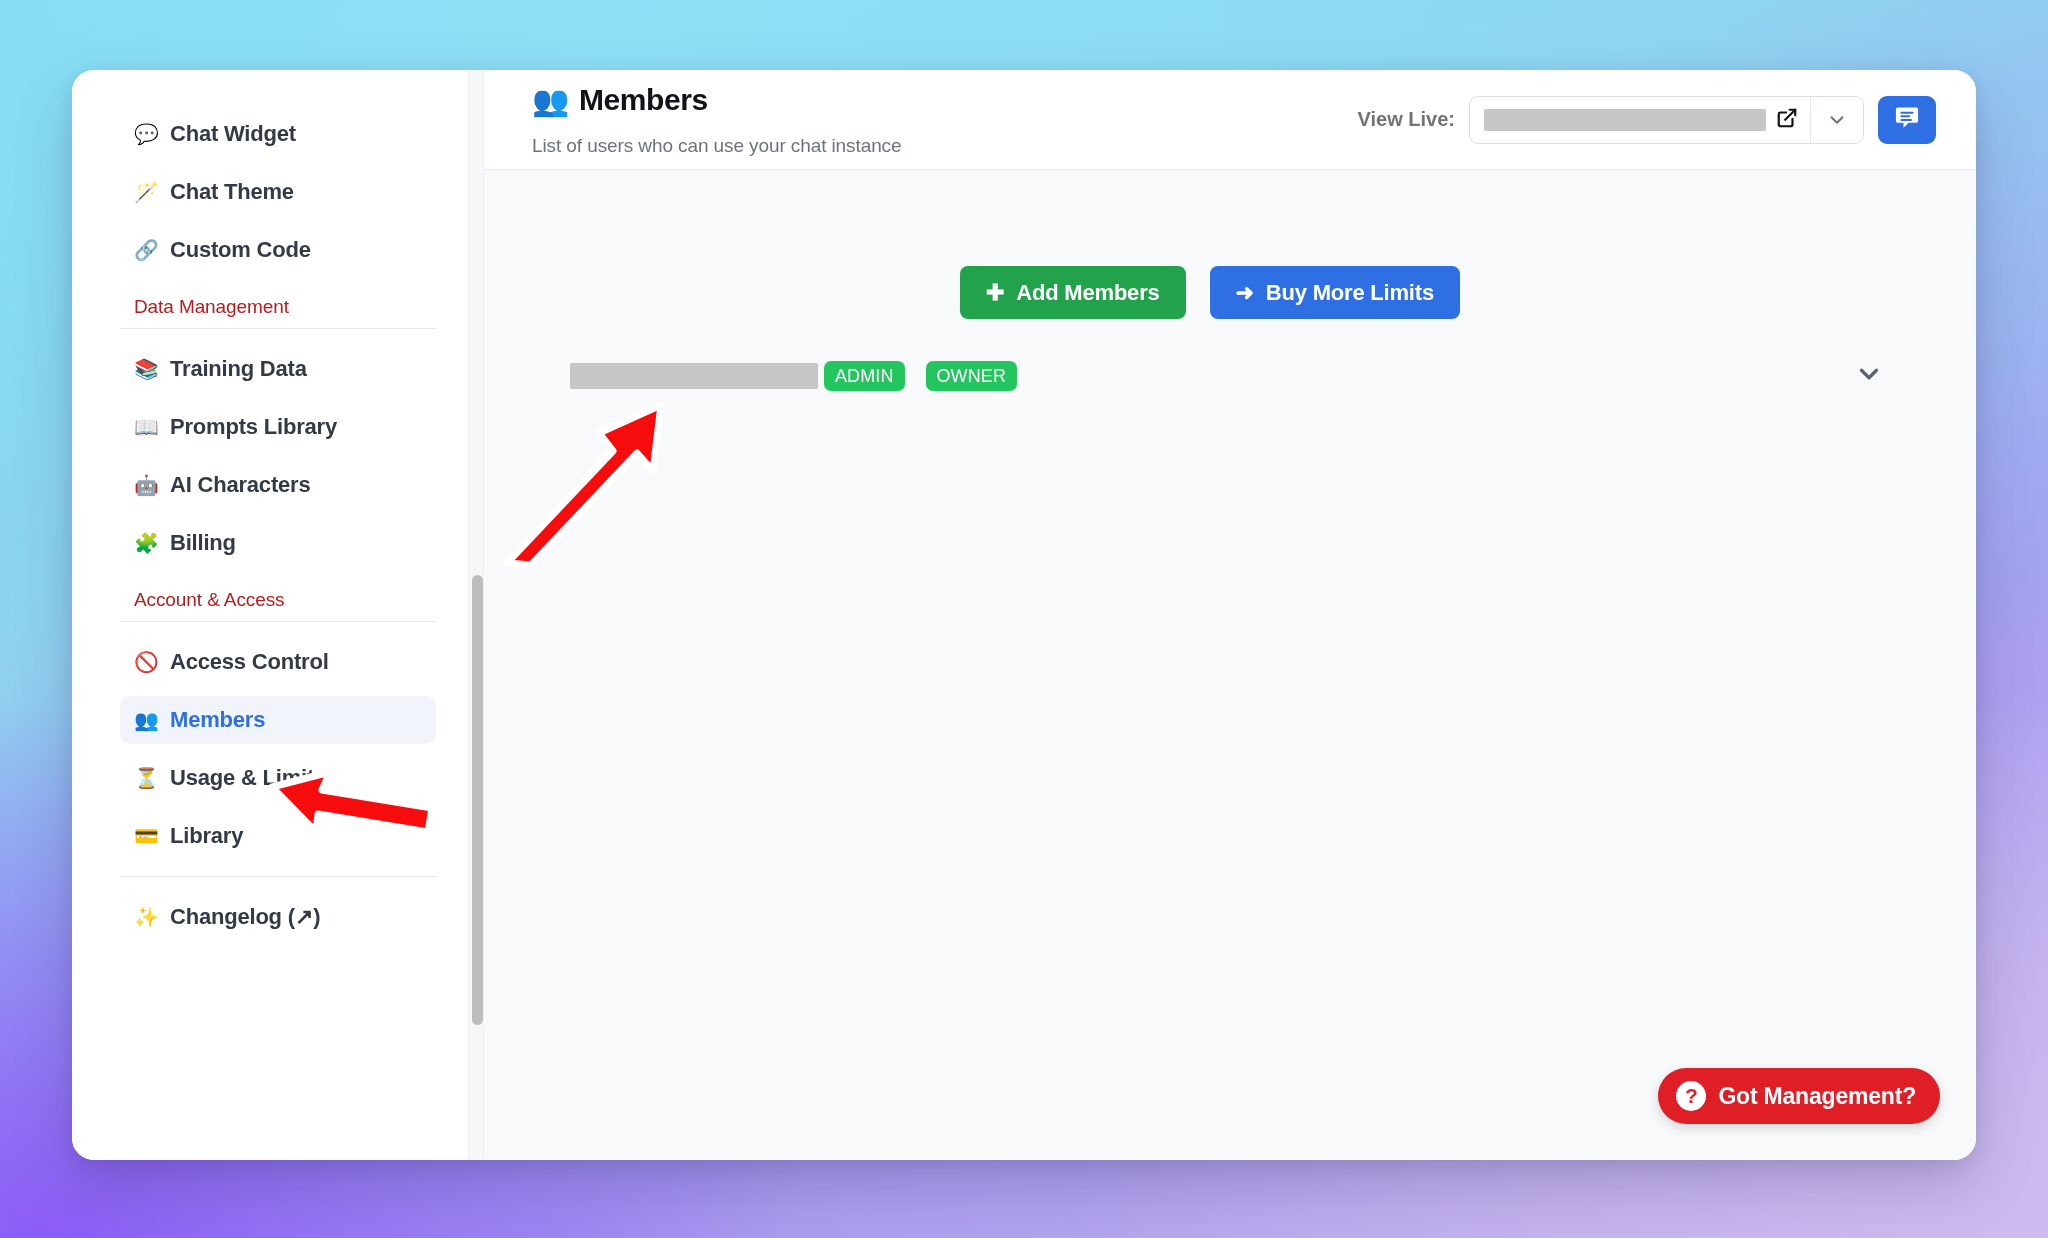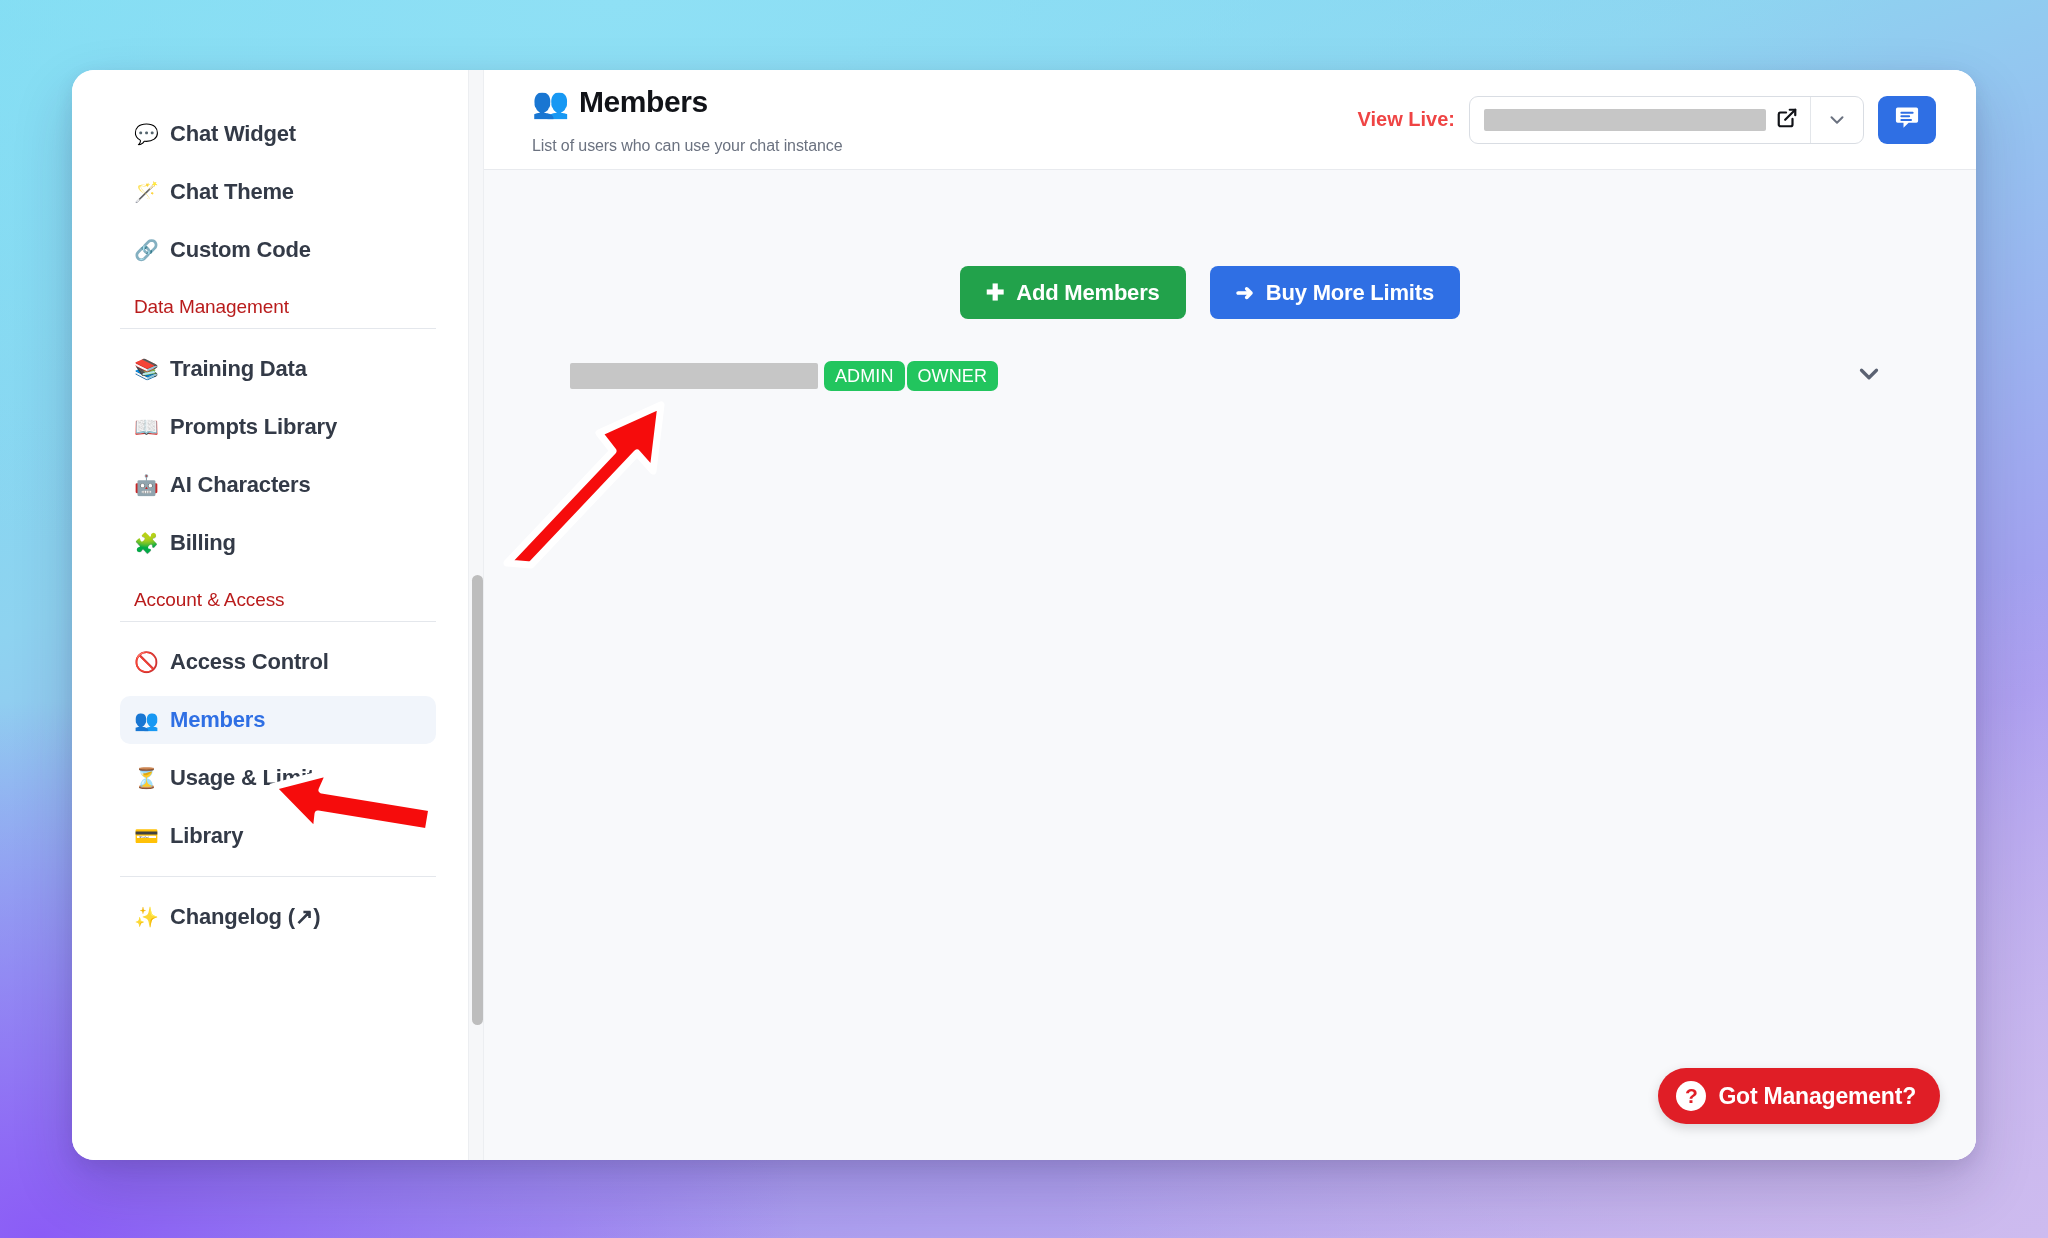--- a/index.html
+++ b/index.html
@@ -103,24 +103,24 @@
     border-bottom: 1px solid #e8eaee;
     background: #fff;
   }
   .header-left { padding-left: 8px; }
   .page-title {
     display: flex; align-items: center; gap: 10px;
     font-size: 30px; font-weight: 700; color: #111318;
     letter-spacing: -.4px;
   }
   .page-sub {
-    font-size: 16px; color: #6b7280; margin-top: 17px; letter-spacing: -.1px;
+    font-size: 19px; color: #6b7280; margin-top: 17px; letter-spacing: -.1px;
   }
   .header-right { display: flex; align-items: center; gap: 14px; }
-  .viewlive-label { font-size: 20px; font-weight: 700; color: #ef4444; }
+  .viewlive-label { font-size: 20px; font-weight: 700; color: #737373; }
   .url-group {
     display: flex; align-items: stretch;
     border: 1px solid #d9dde3;
     border-radius: 9px;
     background: #fff;
     height: 48px;
     overflow: hidden;
   }
   .url-box {
     display: flex; align-items: center; gap: 10px;
@@ -185,21 +185,21 @@
     background: #c6c6c6; border-radius: 2px;
     margin-right: 6px;
   }
   .badge {
     display: inline-flex; align-items: center;
     height: 30px; padding: 0 11px;
     border-radius: 7px;
     background: #22c55e; color: #fff;
     font-size: 18px; font-weight: 400;
     letter-spacing: .1px;
-    margin-right: 2px;
+    margin-right: 21px;
   }
   .row-spacer { flex: 1 1 auto; }
   .row-caret { padding-right: 10px; }
 
   .got-questions {
     position: absolute;
     right: 36px; bottom: 36px;
     display: flex; align-items: center; gap: 12px;
     height: 56px; padding: 0 24px 0 18px;
     border: none; border-radius: 28px;

